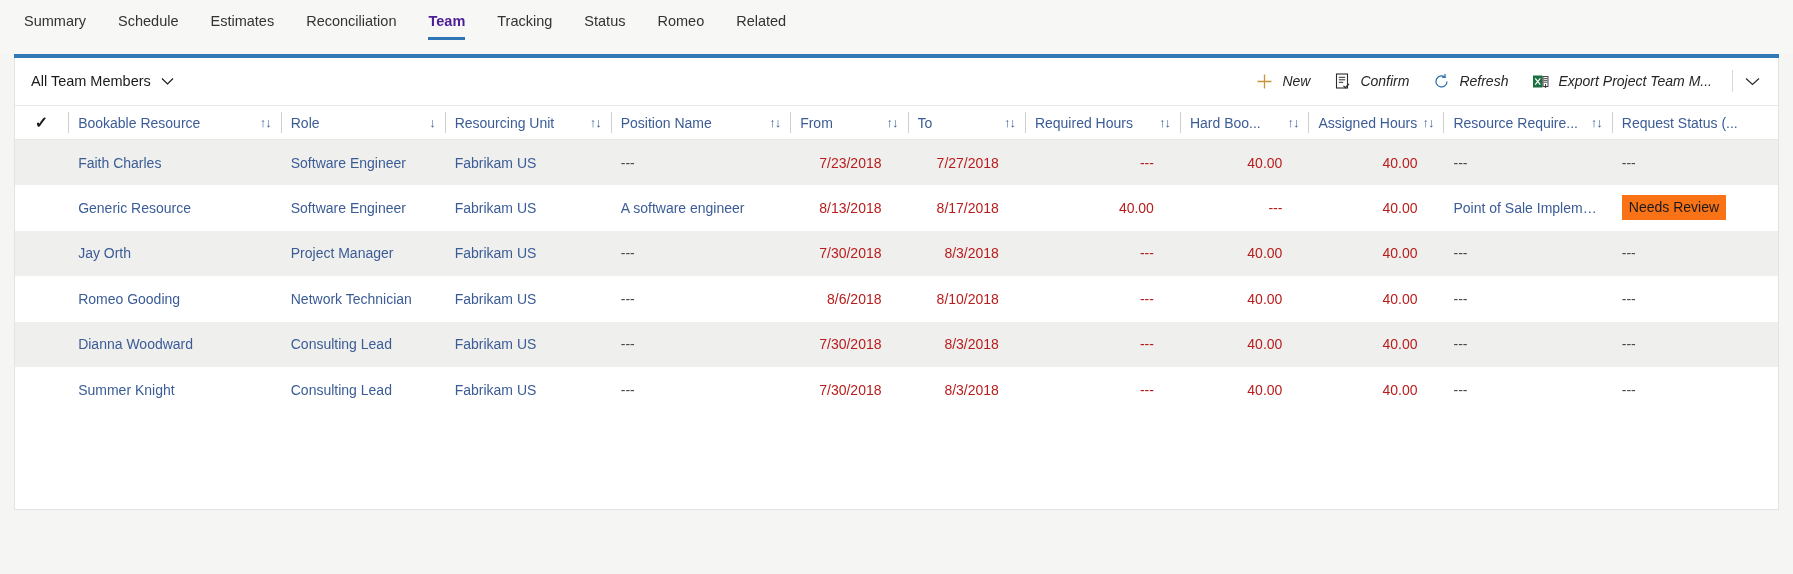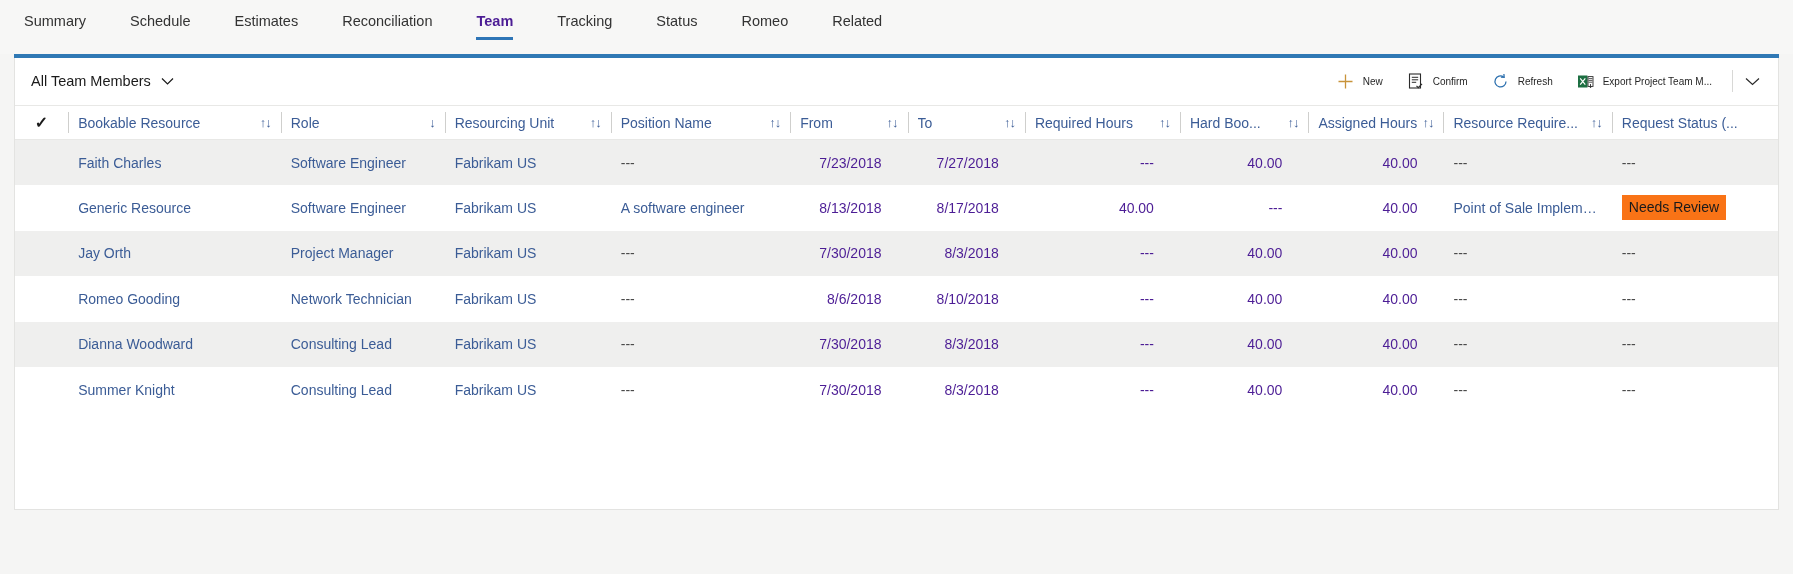--- a/index.html
+++ b/index.html
@@ -12,21 +12,21 @@
   }
 
   
   .tabstrip {
     height: 54px;
     background: #f7f7f6;
     display: flex;
     align-items: flex-start;
     padding-left: 8px;
     padding-top: 12px;
-    gap: 12px;
+    gap: 0px;
   }
   .tab {
     position: relative;
     font-size: 14.5px;
     color: #333333;
     padding: 0 16px 12px 16px;
     line-height: 18px;
     white-space: nowrap;
     cursor: pointer;
   }
@@ -76,22 +76,23 @@
   .spacer { flex: 1; }
   .cmd {
     display: flex;
     align-items: center;
     gap: 9px;
     padding: 6px 12px;
     cursor: pointer;
     white-space: nowrap;
   }
   .cmd .cmd-label {
-    font-size: 10px;
+    font-size: 14px;
     color: #262626;
+    font-style: italic;
   }
   .cmd-icon {
     width: 17px; height: 17px;
     display: inline-flex;
     align-items: center;
     justify-content: center;
     flex: none;
   }
   .overflow-sep {
     width: 1px; height: 22px;
@@ -172,21 +173,21 @@
     vertical-align: middle;
     white-space: nowrap;
     overflow: hidden;
     text-overflow: ellipsis;
     color: #3b5c96;
   }
   tbody tr.alt { background: #efefee; }
   tbody tr { background: #ffffff; }
   td.link { color: #3b5c96; cursor: pointer; }
   td.plain { color: #4a4a4a; }
-  td.num   { color: #4c1d95; text-align: right; padding-right: 26px; }
+  td.num   { color: #b91c1c; text-align: right; padding-right: 26px; }
   td.dash  { color: #4a4a4a; }
   td.check-col { width: 48px; padding: 0; }
 
   .hl {
     background: #f97316;
     color: #1a1a1a;
     padding: 3px 7px;
     display: inline-block;
     line-height: 19px;
   }

